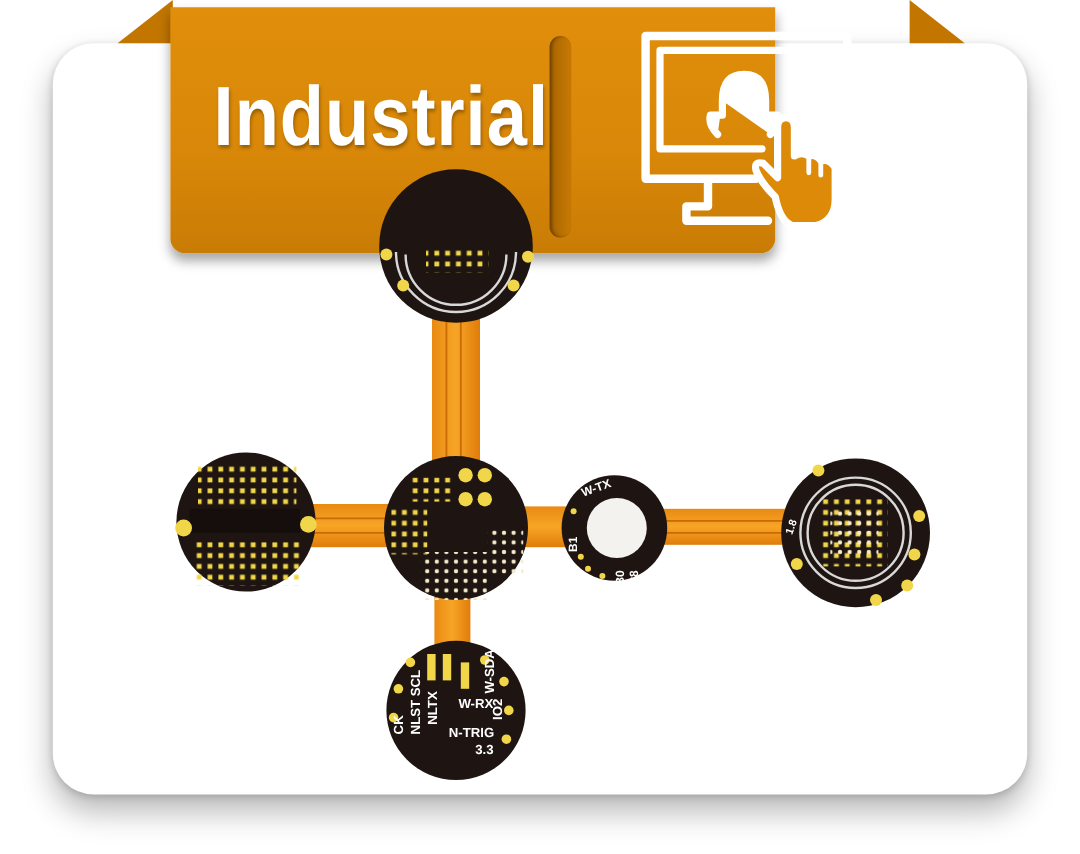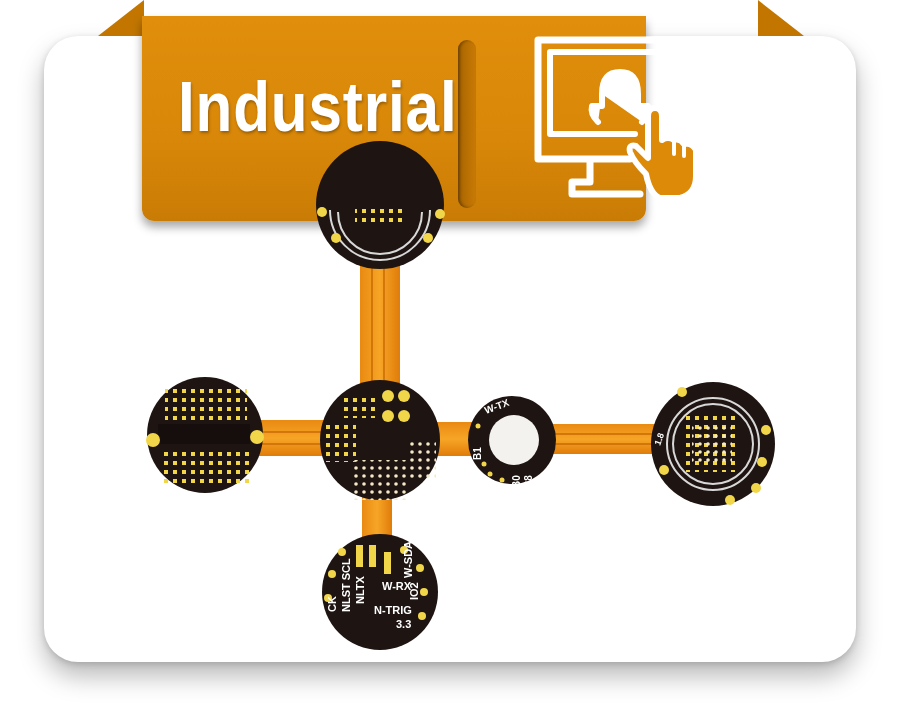--- a/index.html
+++ b/index.html
@@ -18,21 +18,21 @@
     position: absolute; left: 98px; top: 0; width: 0; height: 0;
     border-bottom: 36px solid #c27600;
     border-left: 46px solid transparent;
   }
   .fold-right {
     position: absolute; left: 758px; top: 0; width: 0; height: 0;
     border-bottom: 36px solid #c27600;
     border-right: 46px solid transparent;
   }
   .banner {
-    position: absolute; left: 142px; top: 16px; width: 504px; height: 205px;
+    position: absolute; left: 142px; top: 6px; width: 504px; height: 205px;
     background: linear-gradient(180deg, #e08e0b 0%, #d88708 60%, #c97c05 100%);
     border-radius: 0 0 12px 12px;
     box-shadow: 0 6px 10px rgba(0,0,0,0.35);
     text-decoration: underline;
   }
   .banner-title {
     position: absolute; left: 36px; top: 56px;
     font-size: 70px; font-weight: bold; color: #ffffff;
     letter-spacing: 1px; transform: scaleX(0.86); transform-origin: left top;
     text-shadow: 1px 2px 3px rgba(0,0,0,0.3);

